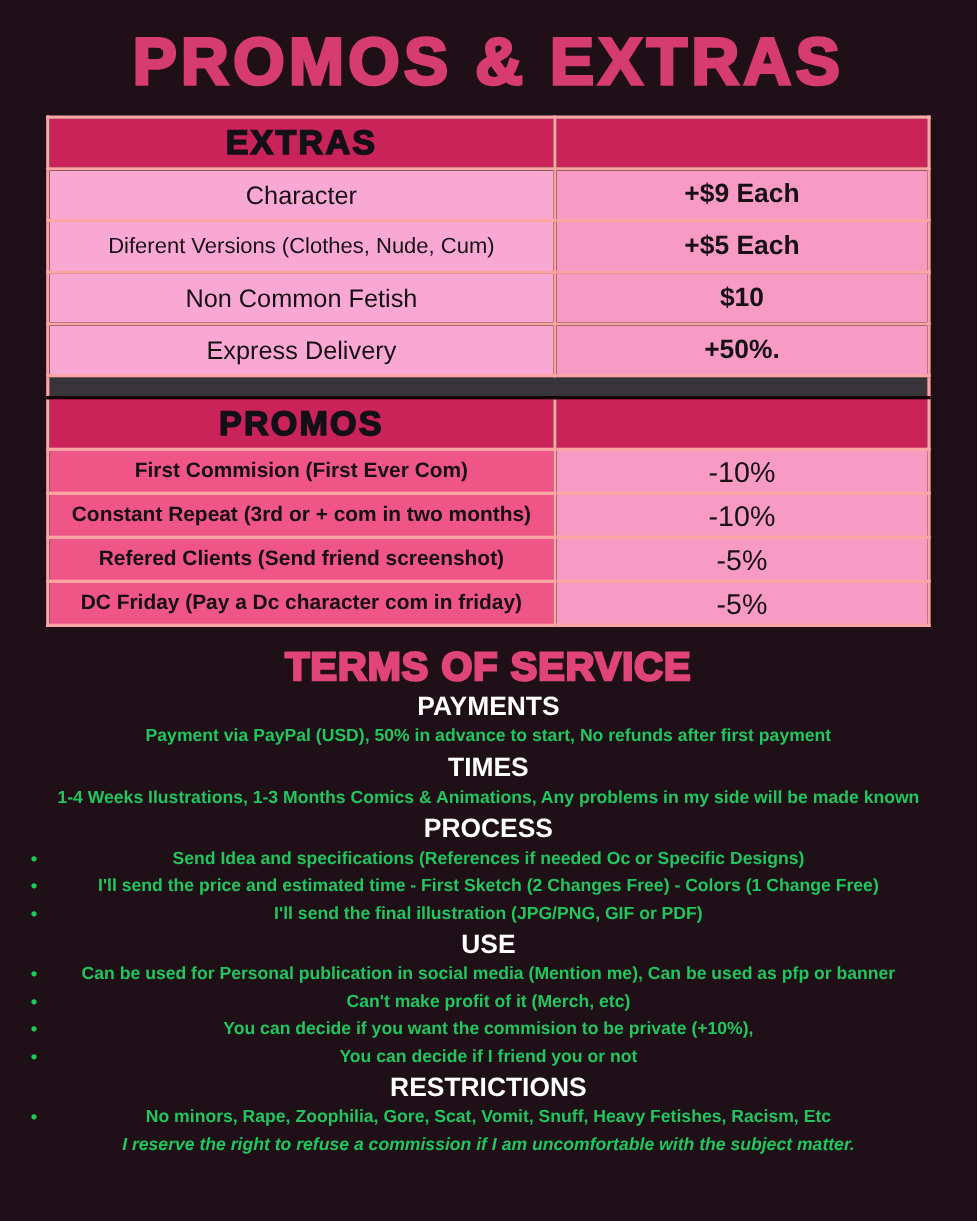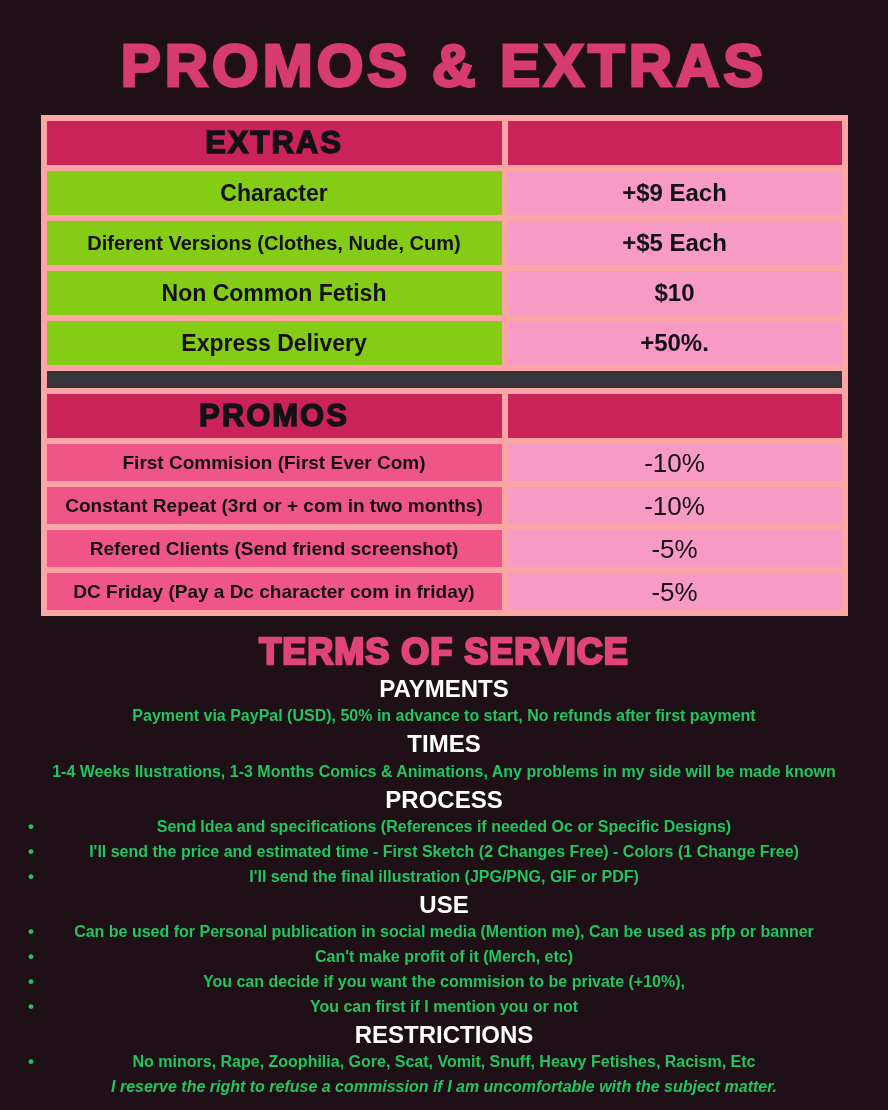--- a/index.html
+++ b/index.html
@@ -7,58 +7,58 @@
     position: relative;
     width: 888px;
     height: 1110px;
     margin: 0 auto;
     background: #1e1016;
     font-family: "Liberation Sans", sans-serif;
     overflow: hidden;
   }
   
   .main-title {
-    margin: 12px;
+    margin: 2px;
     padding-top: 22px;
     text-align: center;
     color: #d63c6f;
     font-size: 60px;
     font-weight: bold;
     letter-spacing: 4px;
     line-height: 1.05;
     -webkit-text-stroke: 3px #d63c6f;
   }
   
   table.price-table {
     border-collapse: collapse;
     table-layout: fixed;
     width: 801px;
     margin: 18px auto 0 auto;
   }
   table.price-table td {
-    border: 6px solid #fca5a5;
+    border: 3px solid #fca5a5;
     text-align: center;
     vertical-align: middle;
     color: #161015;
     padding: 0;
     overflow: hidden;
   }
   tr.head-row td { background: #ca2359; height: 44px; }
   .head-label {
     font-size: 31px;
     font-weight: bold;
     letter-spacing: 2px;
     color: #131017;
     -webkit-text-stroke: 1.5px #131017;
   }
   tr.extras-row td.label-cell {
-    background: #84cc16;
+    background: #f9a8d4;
     height: 44px;
     font-size: 23px;
-    font-weight: bold;
+    font-weight: normal;
   }
   tr.extras-row td.label-cell.fs20 { font-size: 20px; }
   tr.extras-row td.value-cell {
     background: #f79bc4;
     font-size: 24px;
     font-weight: bold;
   }
   tr.sep-row td {
     background: #37353a;
     height: 17px;
@@ -216,21 +216,21 @@
     <div class="tos-line">
       <span class="bullet-marker">•</span>
       <span>Can't make profit of it (Merch, etc)</span>
     </div>
     <div class="tos-line">
       <span class="bullet-marker">•</span>
       <span>You can decide if you want the commision to be private (+10%),</span>
     </div>
     <div class="tos-line">
       <span class="bullet-marker">•</span>
-      <span>You can first if I mention you or not</span>
+      <span>You can decide if I friend you or not</span>
     </div>
 
     <div class="section-heading">RESTRICTIONS</div>
     <div class="tos-line">
       <span class="bullet-marker">•</span>
       <span>No minors, Rape, Zoophilia, Gore, Scat, Vomit, Snuff, Heavy Fetishes, Racism, Etc</span>
     </div>
     <div class="tos-line italic">
       <span>I reserve the right to refuse a commission if I am uncomfortable with the subject matter.</span>
     </div>

